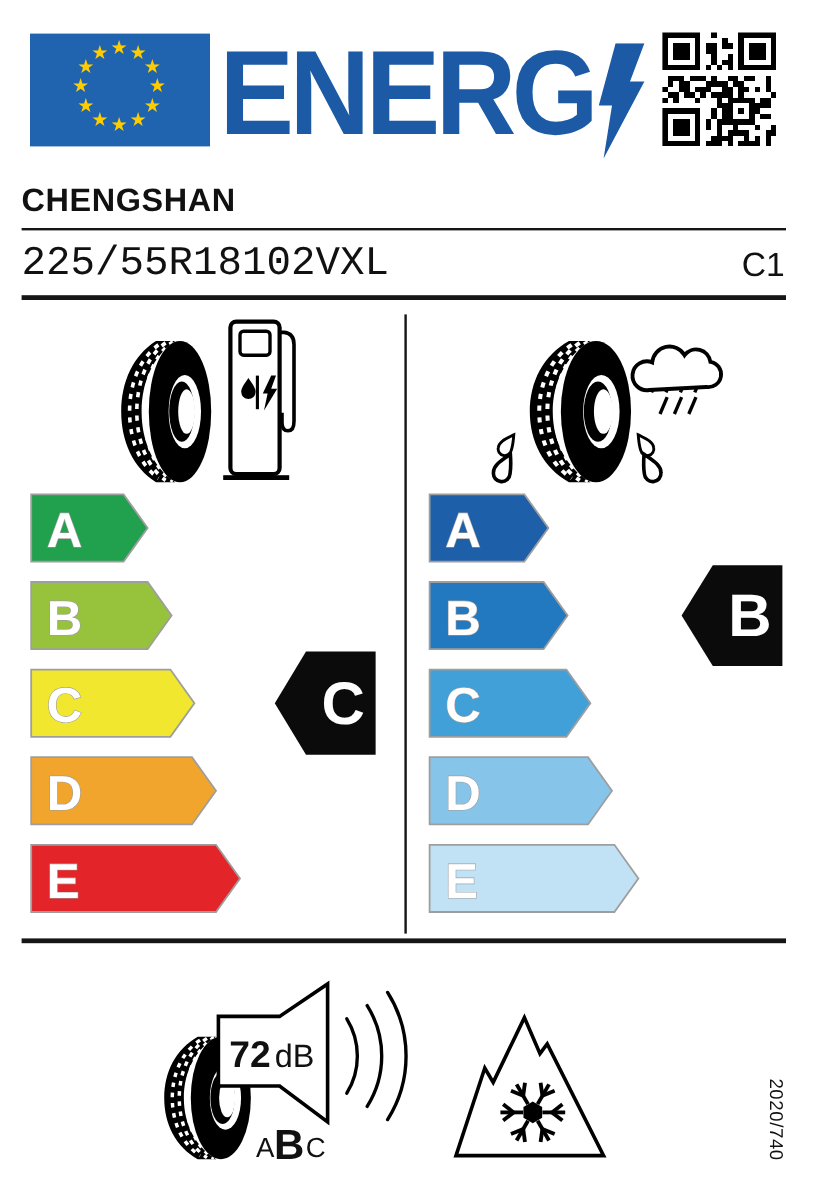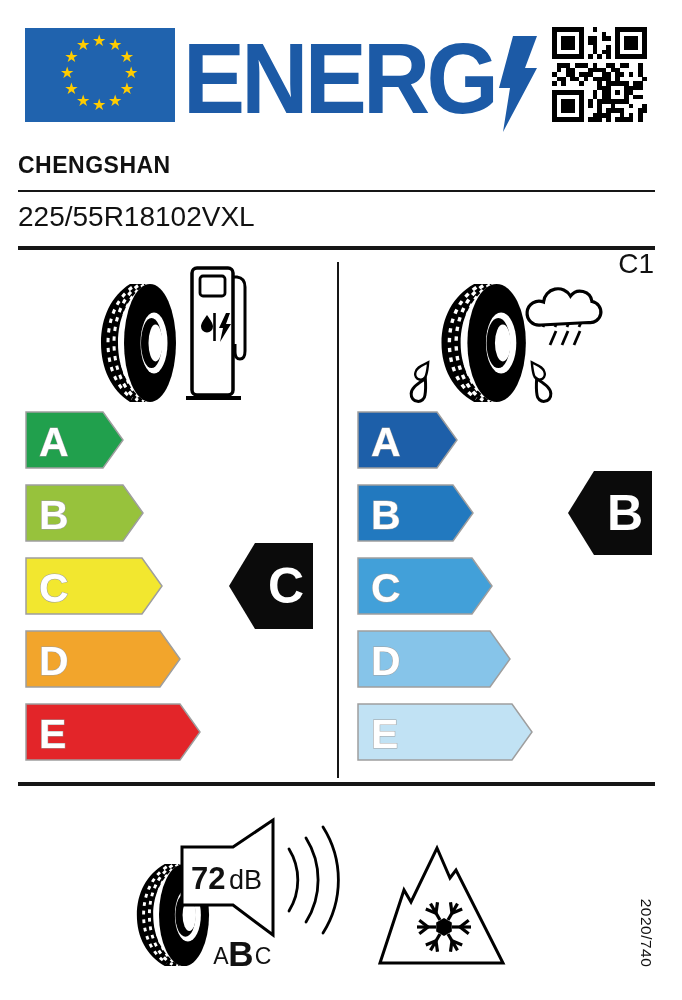--- a/index.html
+++ b/index.html
@@ -4,28 +4,28 @@
 <style>
   html,body{margin:0;padding:0;background:#fff;}
   .label{position:relative;width:682px;height:1000px;background:#fff;overflow:hidden;
          font-family:"Liberation Sans",sans-serif;color:#111;}
   .eu-flag{position:absolute;left:25px;top:28px;width:150px;height:94px;background:#2063AE;}
   .star{position:absolute;color:#FFCC00;font-size:16px;line-height:16px;}
   .logo{position:absolute;left:183px;top:33px;font-size:100px;line-height:90px;font-weight:bold;
         color:#1C5AA6;letter-spacing:-4px;transform:scaleX(.93);transform-origin:left top;white-space:nowrap;}
   .bolt-svg{position:absolute;left:496px;top:36px;}
   #qr{position:absolute;left:552px;top:27px;background:#fff;}
-  .brand{position:absolute;left:18px;top:152px;font-size:23px;font-weight:bold;letter-spacing:.5px;}
+  .brand{position:absolute;left:18px;top:152px;font-size:27px;font-weight:bold;letter-spacing:.5px;}
   .pid{position:absolute;right:28px;top:153px;font-size:27px;}
   .rule{position:absolute;left:18px;width:637px;background:#161616;}
   .r1{top:190px;height:2px;}
   .r2{top:246px;height:4px;}
   .r3{top:782px;height:4px;}
-  .size{position:absolute;left:18px;top:201px;font-size:28px;}
-  .tclass{position:absolute;right:28px;top:205px;font-size:28px;margin-top:43px;}
+  .size{position:absolute;left:18px;top:201px;font-size:34px;font-family:Liberation Mono, monospace;}
+  .tclass{position:absolute;right:28px;top:205px;font-size:28px;}
   .vdiv{position:absolute;left:337px;top:262px;width:2px;height:516px;background:#161616;}
   .scale{position:absolute;width:260px;height:365px;}
   #fuel-scale{left:25px;top:411px;}
   #wet-scale{left:357px;top:411px;}
   .grade-row{position:absolute;overflow:visible;}
   .indicator{position:absolute;overflow:visible;}
   .icon-svg{position:absolute;overflow:visible;}
   .reg{position:absolute;left:596px;top:924px;width:100px;height:18px;text-align:center;
        font-size:15.5px;letter-spacing:.5px;transform:rotate(90deg);color:#111;}
 </style>

